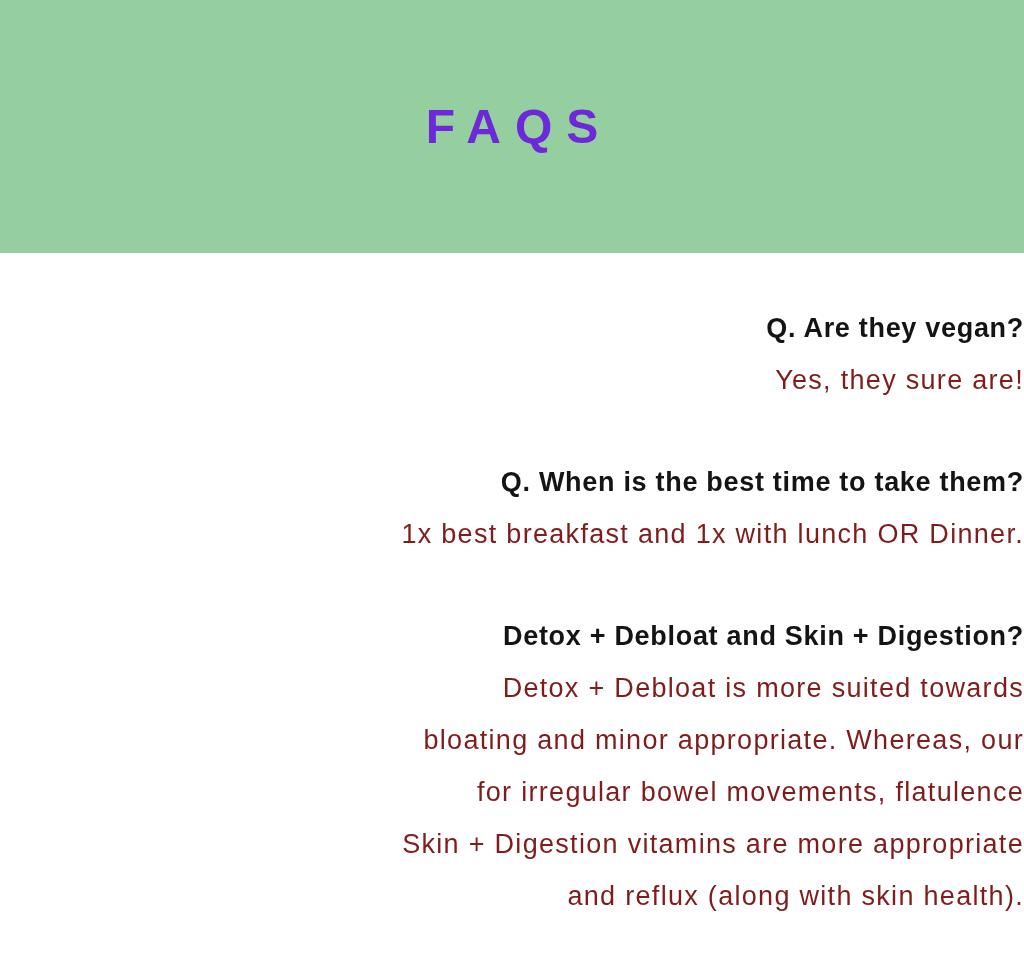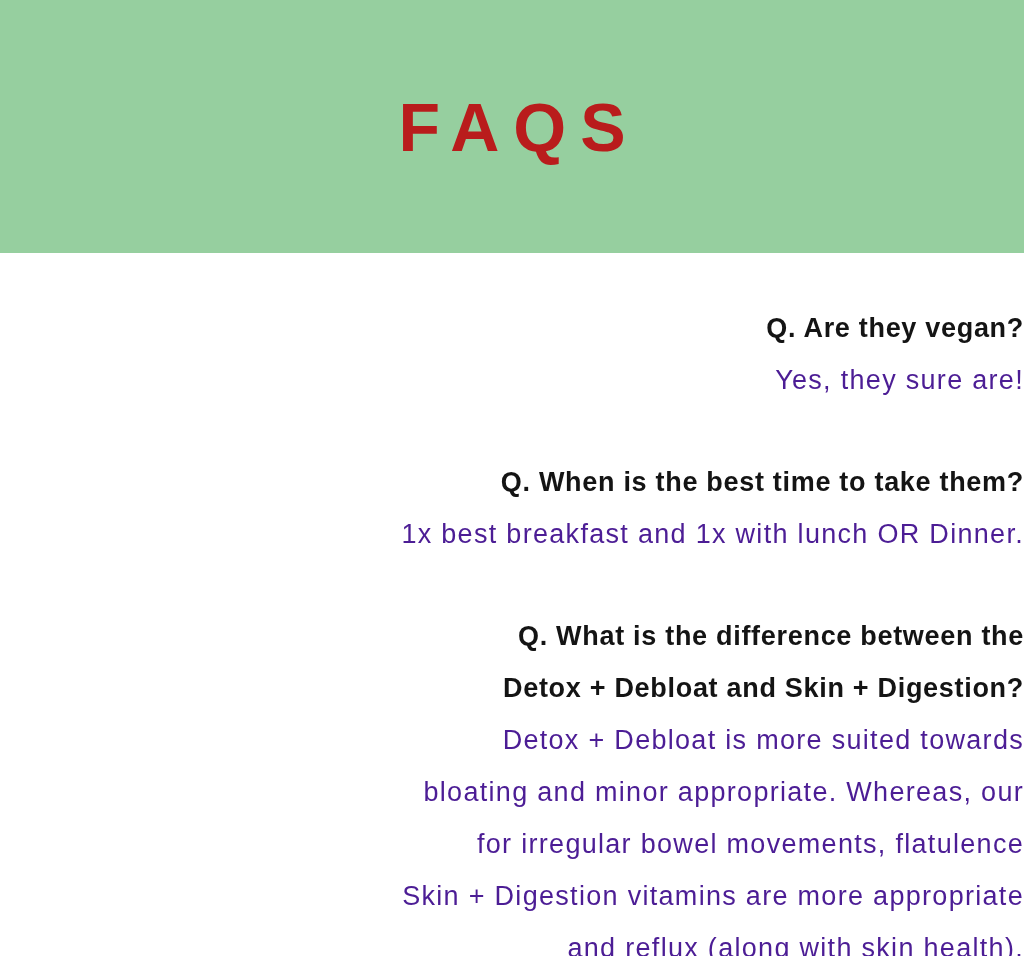--- a/index.html
+++ b/index.html
@@ -25,23 +25,23 @@
     top: 0;
     left: 0;
     width: 1024px;
     height: 253px;
     background: #96cf9f;
     display: flex;
     align-items: center;
     justify-content: center;
   }
   .header-title {
-    color: #b91c1c;
+    color: #6d28d9;
     font-family: "Liberation Sans", sans-serif;
-    font-size: 68px;
+    font-size: 48px;
     font-weight: bold;
     letter-spacing: 14px;
     text-indent: 14px;
     line-height: 1;
     margin: 0;
     white-space: nowrap;
     -webkit-font-smoothing: antialiased;
   }
   
   .faq-body {
@@ -69,21 +69,21 @@
     color: #141414;
     margin: 0;
     padding: 0;
   }
   .faq-answer {
     font-family: "Liberation Sans", sans-serif;
     font-size: 27px;
     font-weight: normal;
     letter-spacing: 1.3px;
     line-height: 52px;
-    color: #4c1d95;
+    color: #7f1d1d;
     margin: 0;
     padding: 0;
   }
   .answer-line {
     display: block;
     white-space: nowrap;
   }
   .q-line {
     display: block;
     white-space: nowrap;
@@ -113,21 +113,20 @@
       <div class="faq-question">
         <span class="q-line">Q. When is the best time to take them?</span>
       </div>
       <div class="faq-answer">
         <span class="answer-line">1x best breakfast and 1x with lunch OR Dinner.</span>
       </div>
     </div>
 
     <div class="faq-block block-3">
       <div class="faq-question">
-        <span class="q-line">Q. What is the difference between the</span>
         <span class="q-line">Detox + Debloat and Skin + Digestion?</span>
       </div>
       <div class="faq-answer">
         <span class="answer-line">Detox + Debloat is more suited towards</span>
         <span class="answer-line">bloating and minor appropriate. Whereas, our</span>
         <span class="answer-line">for irregular bowel movements, flatulence</span>
         <span class="answer-line">Skin + Digestion vitamins are more appropriate</span>
         <span class="answer-line">and reflux (along with skin health).</span>
       </div>
     </div>

